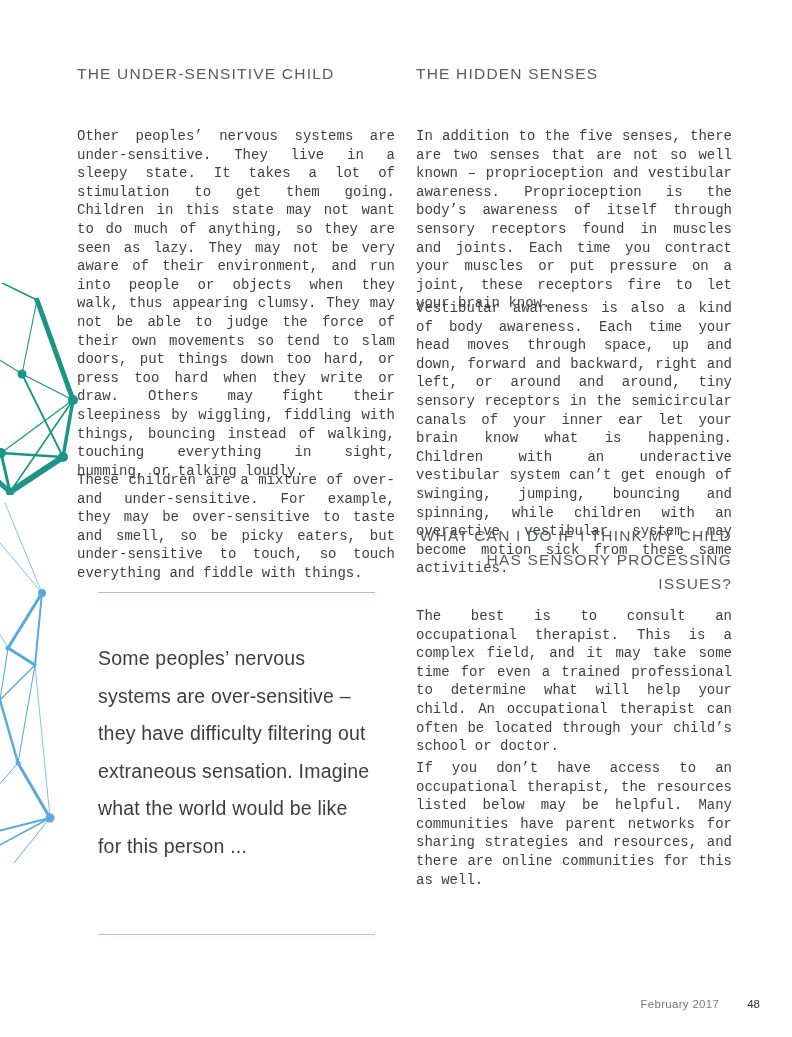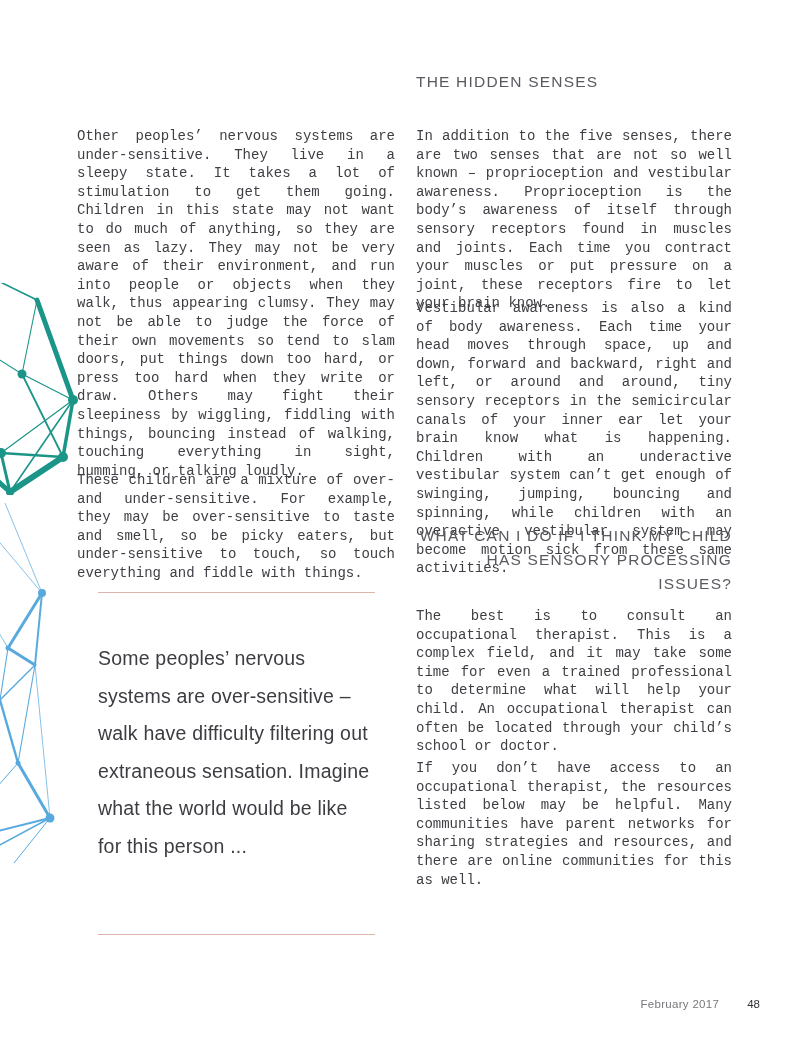--- a/index.html
+++ b/index.html
@@ -80,33 +80,34 @@
       <line x1="50" y1="315" x2="-2" y2="328" stroke-width="2"></line>
     </g>
     <g fill="#58a9de" stroke="none">
       <circle cx="42" cy="90" r="4"></circle>
       <circle cx="8" cy="145" r="2.5"></circle>
       <circle cx="18" cy="260" r="2.5"></circle>
       <circle cx="50" cy="315" r="4.5"></circle>
     </g>
   </svg>
 
+  <h2 class="heading abs" style="left:77px; top:62px; width:318px;">THE UNDER-SENSITIVE CHILD</h2>
 
   <p class="body-para abs" style="left:77px; top:127px; width:318px;">Other peoples’ nervous systems are under-sensitive. They live in a sleepy state.  It takes a lot of stimulation to get them going. Children in this state may not want to do much of anything, so they are seen as lazy. They may not be very aware of their environment, and run into people or objects when they walk, thus appearing clumsy. They may not be able to judge the force of their own movements so tend to slam doors, put things down too hard, or press too hard when they write or draw. Others may fight their sleepiness by wiggling, fiddling with things, bouncing instead of walking, touching everything in sight, humming, or talking loudly.</p>
 
 
   <p class="body-para abs" style="left:77px; top:471px; width:318px;">These children are a mixture of over- and under-sensitive.  For example, they may be over-sensitive to taste and smell, so be picky eaters, but under-sensitive to touch, so touch everything and fiddle with things.</p>
 
   <div class="rule abs" style="left:98px; top:592px; width:277px;"></div>
 
-  <p class="pull-quote abs" style="left:98px; top:640px; width:272px;">Some peoples’ nervous systems are over-sensitive – walk have difficulty filtering out extraneous sensation. Imagine what the world would be like for this person ...</p>
+  <p class="pull-quote abs" style="left:98px; top:640px; width:272px;">Some peoples’ nervous systems are over-sensitive – they have difficulty filtering out extraneous sensation. Imagine what the world would be like for this person ...</p>
 
   <div class="rule abs" style="left:98px; top:934px; width:277px;"></div>
 
-  <h2 class="heading abs" style="left:416px; top:70px; width:316px;">THE HIDDEN SENSES</h2>
+  <h2 class="heading abs" style="left:416px; top:62px; width:316px;">THE HIDDEN SENSES</h2>
 
   <p class="body-para abs" style="left:416px; top:127px; width:316px;">In addition to the five senses, there are two senses that are not so well known – proprioception and vestibular awareness.  Proprioception is the body’s awareness of itself through sensory receptors found in muscles and joints.  Each time you contract your muscles or put pressure on a joint, these receptors fire to let your brain know.</p>
 
   <p class="body-para abs" style="left:416px; top:299px; width:316px;">Vestibular awareness is also a kind of body awareness. Each time your head moves through space, up and down, forward and backward, right and left, or around and around, tiny sensory receptors in the semicircular canals of your inner ear let your brain know what is happening.  Children with an underactive vestibular system can’t get enough of swinging, jumping, bouncing and spinning, while children with an overactive vestibular system may become motion sick from these same activities.</p>
 
   <h2 class="heading abs" style="left:416px; top:524px; width:316px;text-align:right;">WHAT CAN I DO IF I THINK MY CHILD HAS SENSORY PROCESSING ISSUES?</h2>
 
   <p class="body-para abs" style="left:416px; top:607px; width:316px;">The best is to consult an occupational therapist. This is a complex field, and it may take some time for even a trained professional to determine what will help your child. An occupational therapist can often be located through your child’s school or doctor.</p>
 
   <p class="body-para abs" style="left:416px; top:759px; width:316px;">If you don’t have access to an occupational therapist, the resources listed below may be helpful.  Many communities have parent networks for sharing strategies and resources, and there are online communities for this as well.</p>

